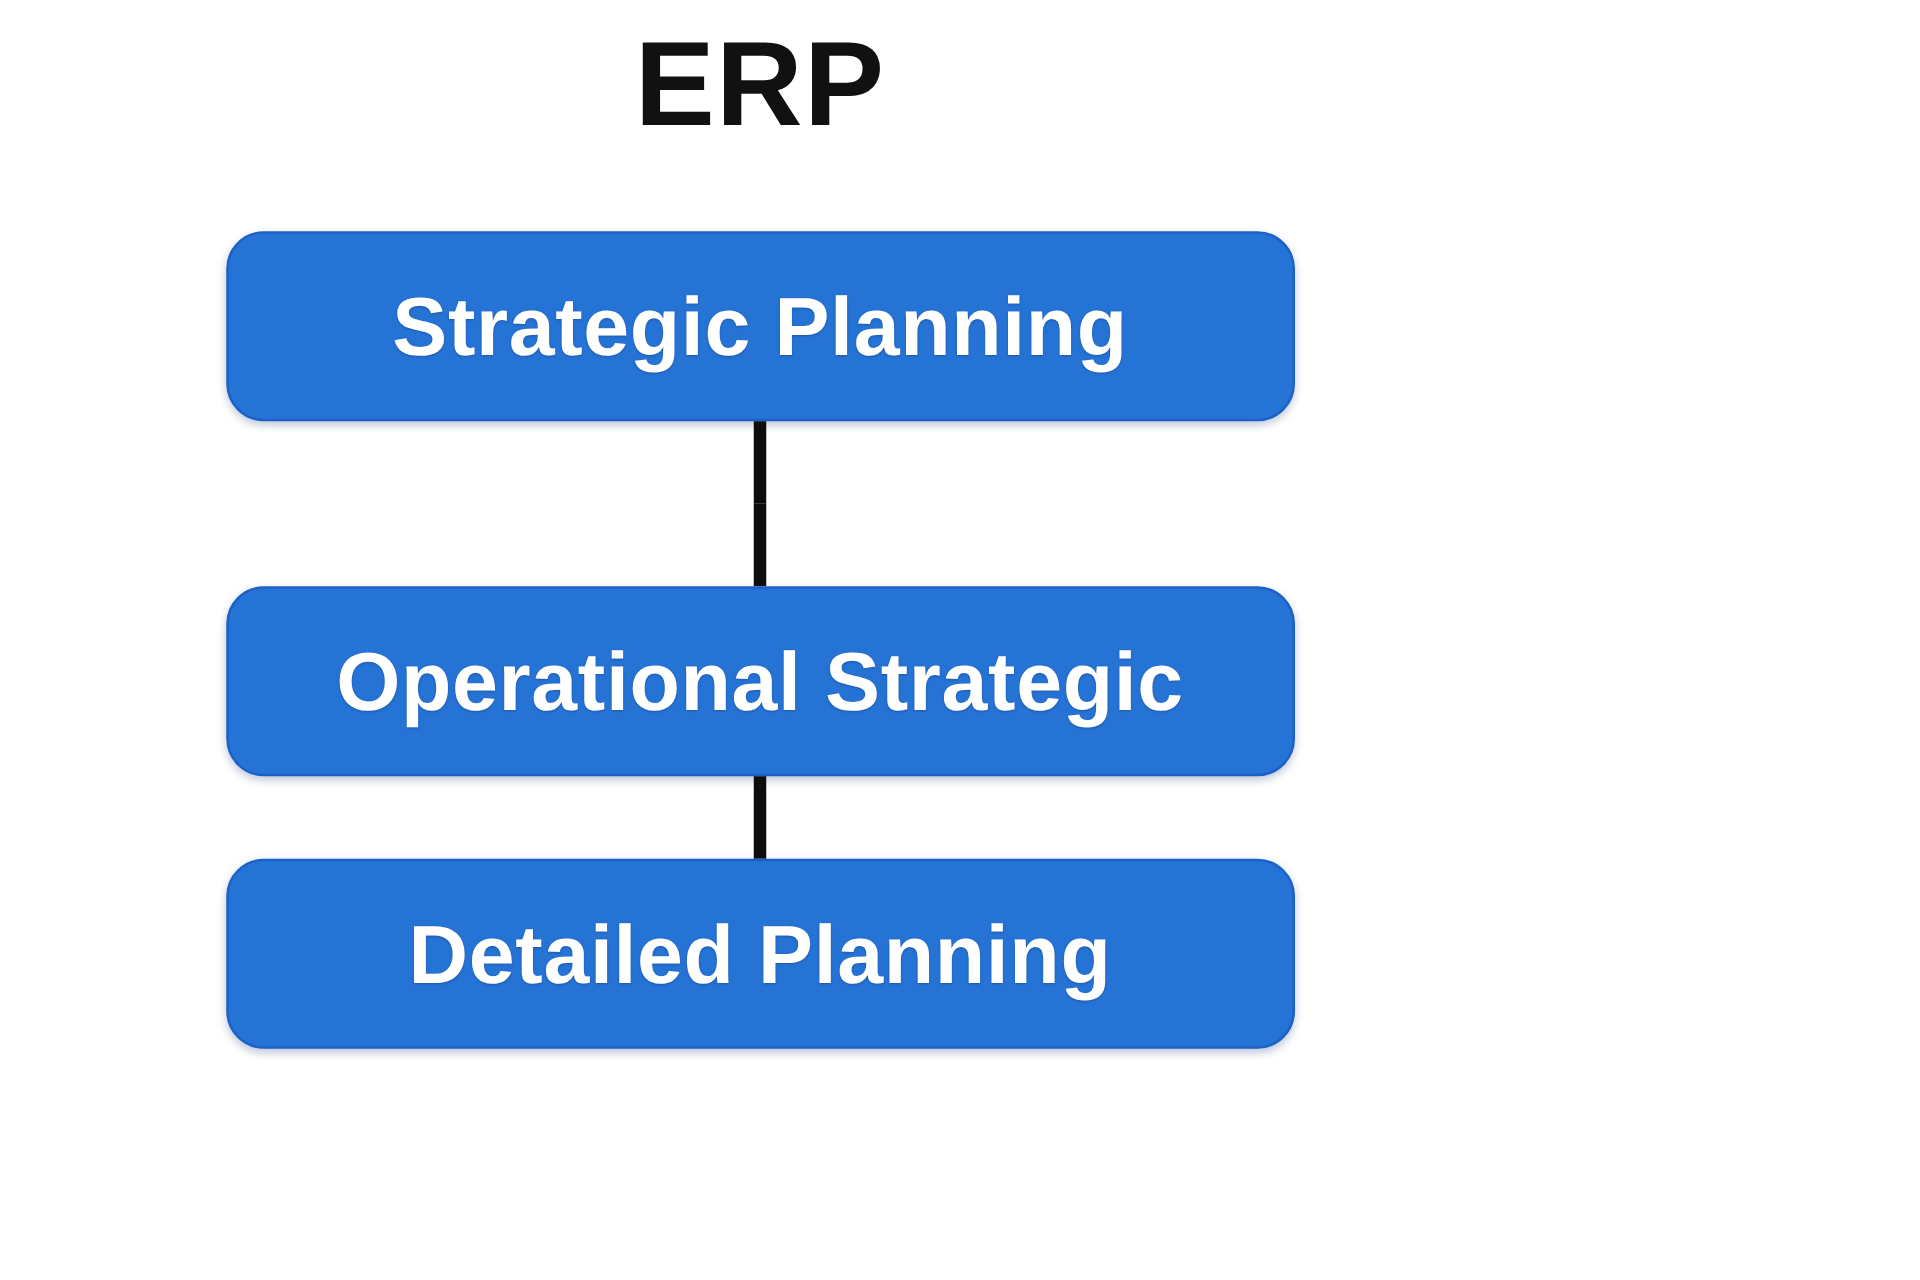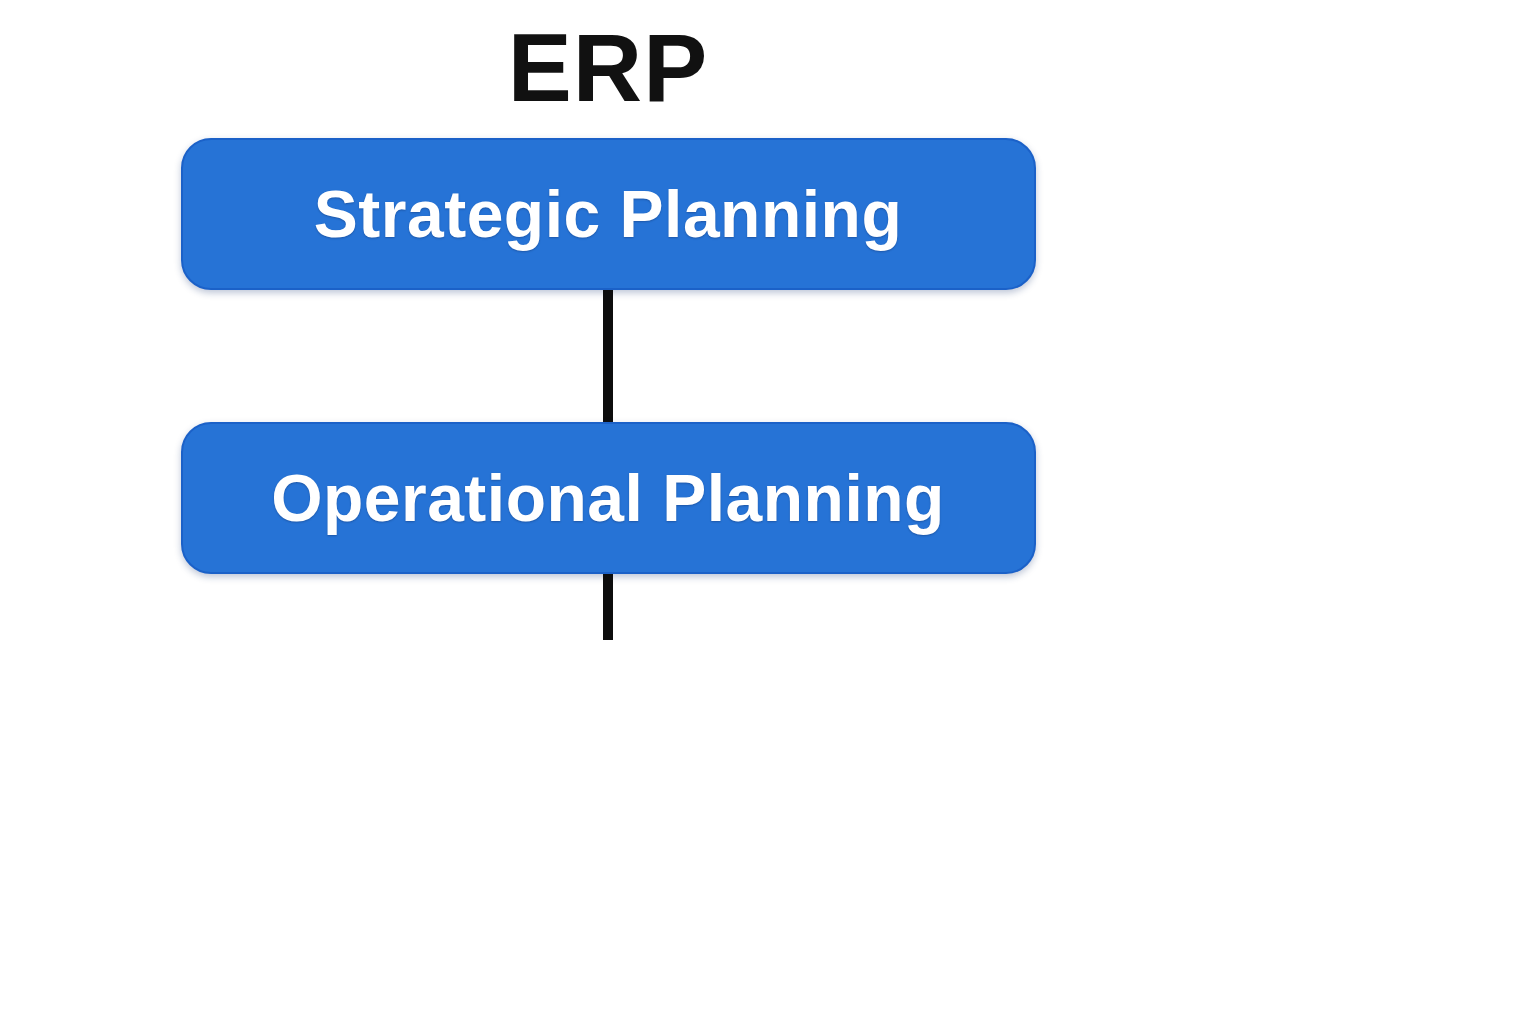--- a/index.html
+++ b/index.html
@@ -32,21 +32,21 @@
   .diagram-title {
     margin-top: 14px;
     font-size: 96px;
     line-height: 1.12;
     font-weight: bold;
     color: var(--title-text);
     letter-spacing: 1px;
     text-align: center;
   }
   .flow {
-    margin-top: 16px;
+    margin-top: 63px;
     display: flex;
     flex-direction: column;
     align-items: center;
   }
   .flow-box {
     width: 855px;
     height: 152px;
     background: var(--box-fill);
     border: 2px solid var(--box-edge);
     border-radius: 30px;
@@ -81,20 +81,23 @@
     <div class="flow-box">
       <span class="flow-box-label">Strategic Planning</span>
     </div>
 
     <div class="connector"></div>
 
 
     <div class="connector"></div>
 
     <div class="flow-box">
-      <span class="flow-box-label">Operational Planning</span>
+      <span class="flow-box-label">Operational Strategic</span>
     </div>
 
     <div class="connector"></div>
 
+    <div class="flow-box">
+      <span class="flow-box-label">Detailed Planning</span>
+    </div>
 
   </div>
 </div>
 
 </body></html>

